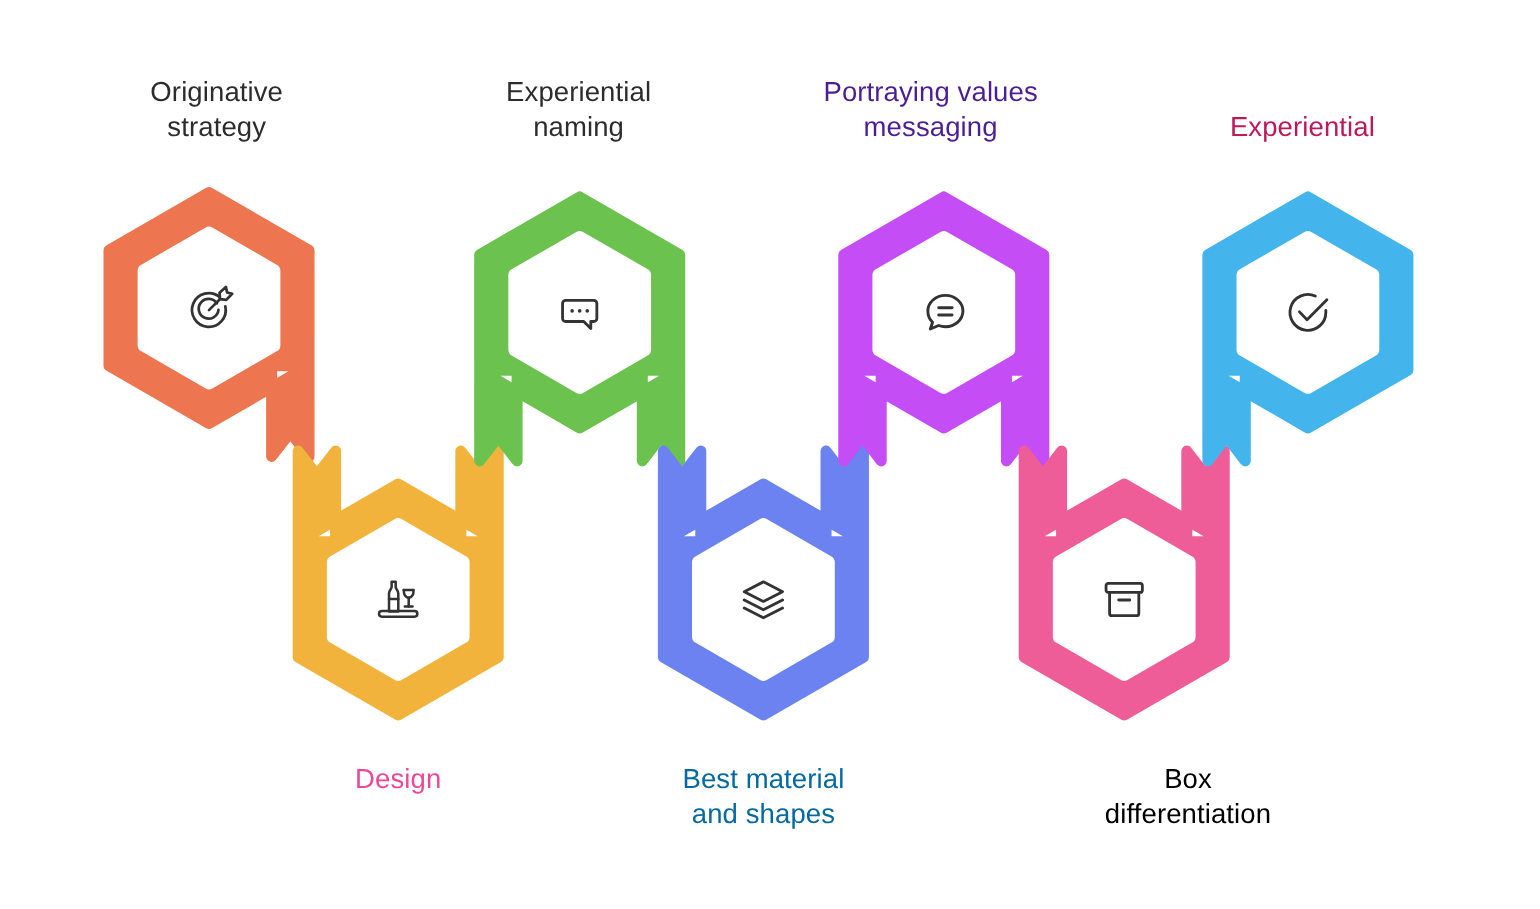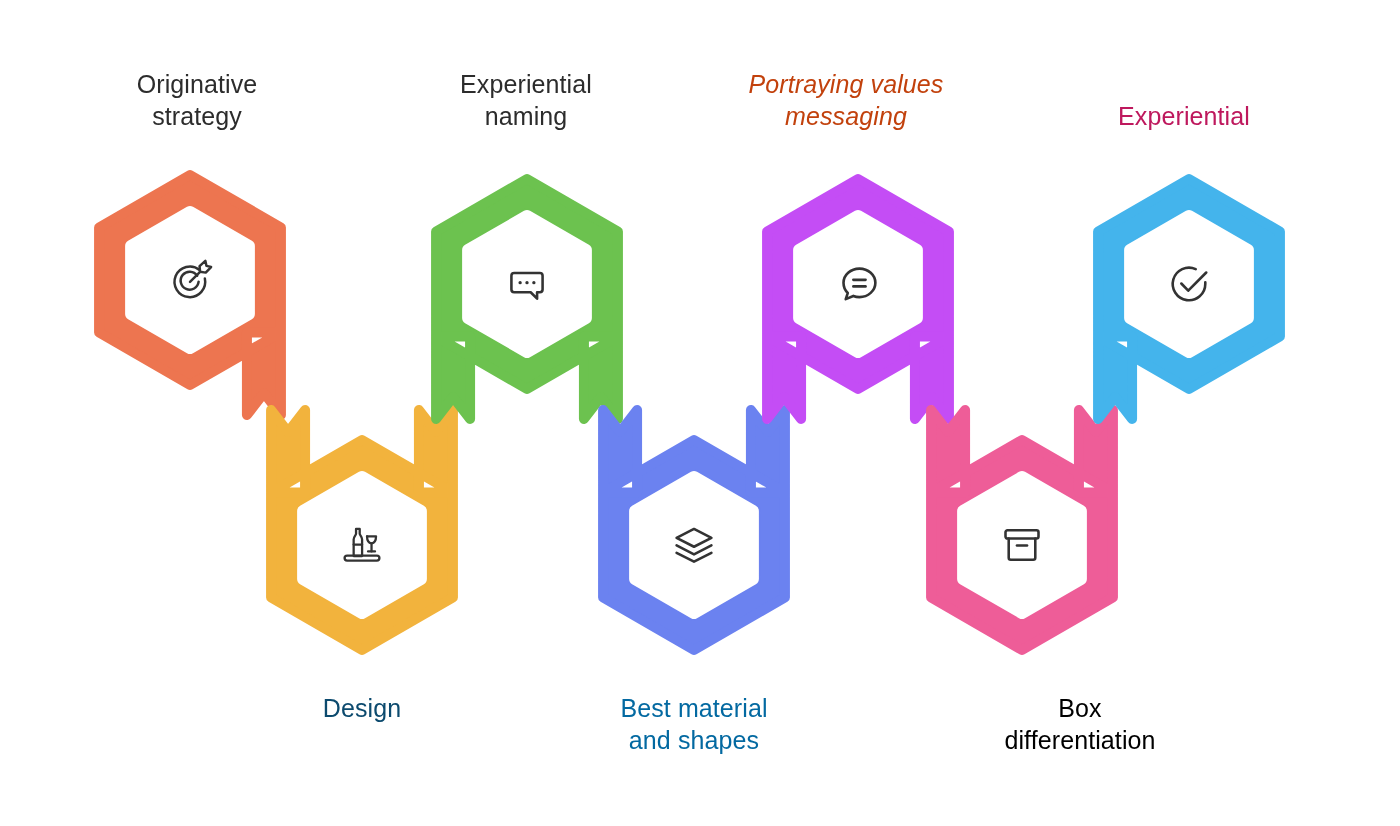--- a/index.html
+++ b/index.html
@@ -65,26 +65,26 @@
       </g>
       <g>
         <path d="M1189.00 179.00L1279.93 231.50L1279.93 336.50L1189.00 389.00L1098.07 336.50L1098.07 231.50Z M1189.00 213.00L1250.49 248.50L1250.49 319.50L1189.00 355.00L1127.51 319.50L1127.51 248.50Z M1098.07 336.50 L1132.07 336.50 L1132.07 419.00 L1115.07 397.00 L1098.07 419.00 Z" fill="#44B4EC" fill-rule="evenodd" stroke="#44B4EC" stroke-width="10" stroke-linejoin="round"></path>
         <path d="M1189.00 216.00L1247.89 250.00L1247.89 318.00L1189.00 352.00L1130.11 318.00L1130.11 250.00Z" fill="#ffffff" stroke="#ffffff" stroke-width="12" stroke-linejoin="round"></path>
       </g>
     </svg>
 
   <div id="labels">
       <div class="node-label label-top" style="left: 197px; top: 132px; color: rgb(44, 44, 44);">Originative
 strategy</div>
-      <div class="node-label label-bottom" style="left: 362px; top: 692px; color: #0c4a6e;">Design</div>
+      <div class="node-label label-bottom" style="left: 362px; top: 692px; color: #ec4899;">Design</div>
       <div class="node-label label-top" style="left: 526px; top: 132px; color: rgb(44, 44, 44);">Experiential
 naming</div>
       <div class="node-label label-bottom" style="left: 694px; top: 692px; color: #0369a1;">Best material
 and shapes</div>
-      <div class="node-label label-top" style="left: 846px; top: 132px; color: #c2410c; font-style: italic;">Portraying values
+      <div class="node-label label-top" style="left: 846px; top: 132px; color: #4c1d95;">Portraying values
 messaging</div>
       <div class="node-label label-bottom" style="left: 1080px; top: 692px; color: #000000;">Box
 differentiation</div>
       <div class="node-label label-top" style="left: 1184px; top: 132px; color: #be185d;">Experiential</div>
     </div>
   <div id="icons">
       <div class="icon-wrap" style="left: 190px; top: 280px;">
         <svg viewBox="0 0 48 48" width="46" height="46" fill="none" stroke="#333" stroke-width="2.6" stroke-linecap="round" stroke-linejoin="round">
           <path d="M34 13.5a16 16 0 1 0 5.5 9"></path>
           <path d="M31.5 19.5A9.4 9.4 0 1 0 33 25.8"></path>

